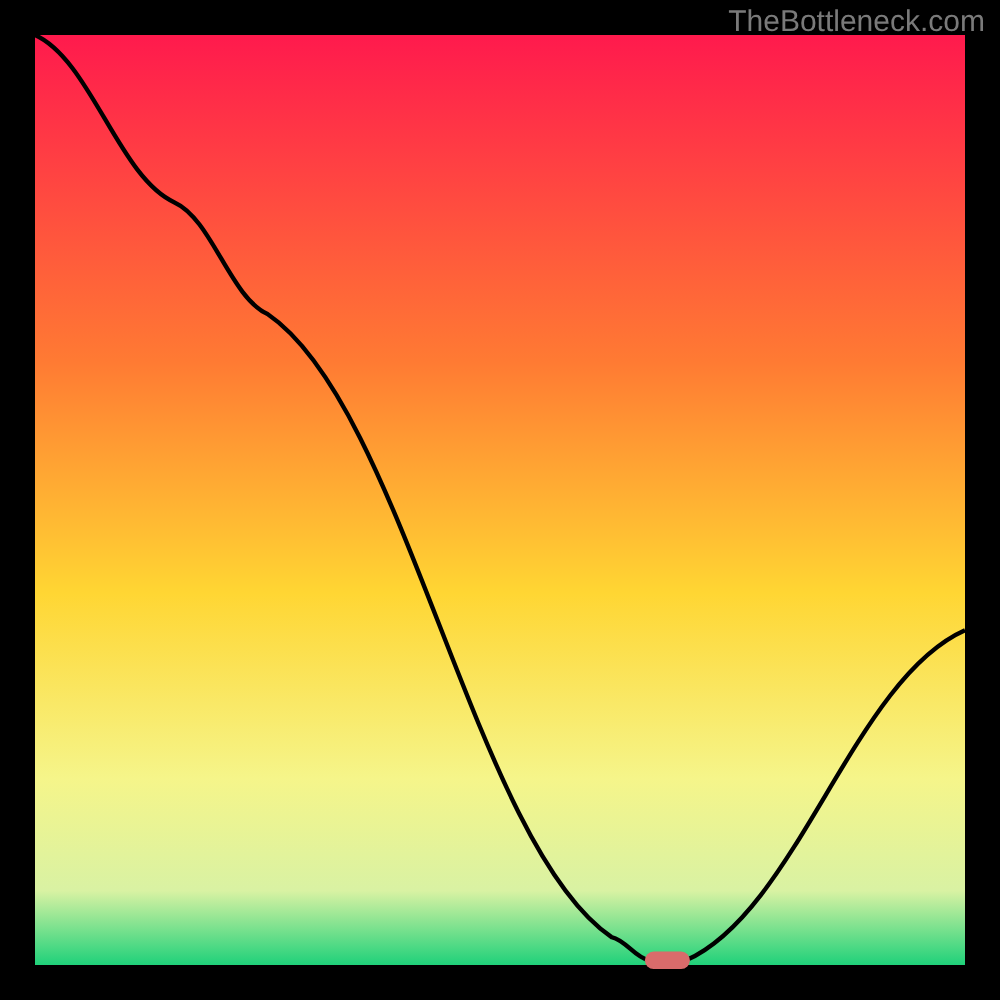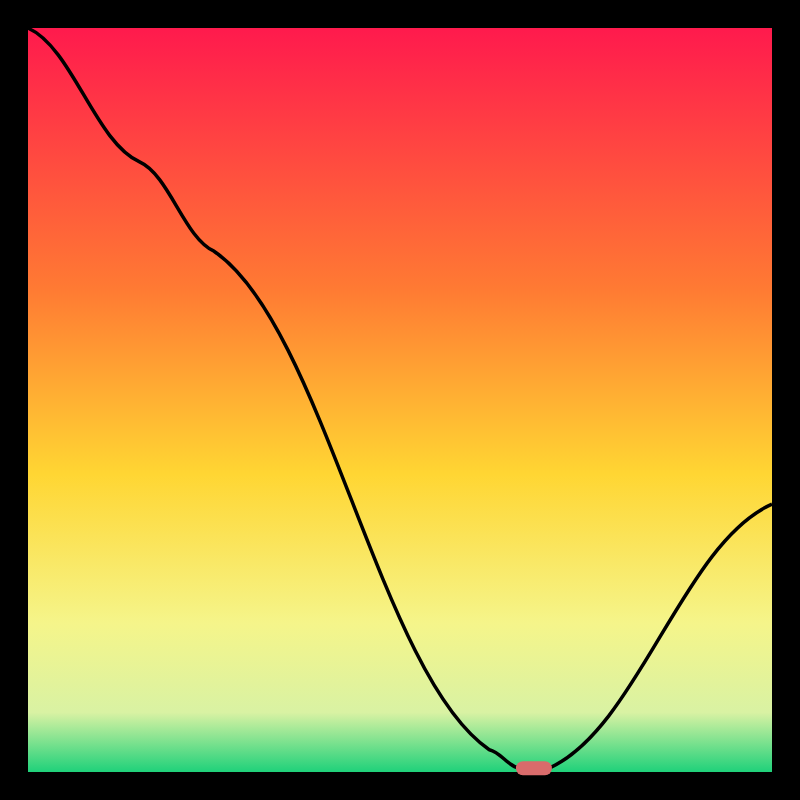--- a/index.html
+++ b/index.html
@@ -49,13 +49,14 @@
 
     <rect x="0" y="0" width="800" height="800" fill="#000"></rect>
 
     <rect id="plot-bg" x="28" y="28" width="744" height="744" fill="url(#bg-grad)"></rect>
 
     <path id="curve-path" d="M 28 28 C 72.64 48.08800000000001, 94.96 141.83200000000005, 139.6 161.92000000000007 C 169.36 175.31200000000007, 184.24 237.80800000000005, 214 251.20000000000005 C 324.11199999999997 325.97200000000004, 379.168 674.9079999999999, 489.28 749.68 C 501.18399999999997 752.4699999999999, 507.13599999999997 765.49, 519.04 768.28 C 530.944 768.28, 536.896 768.28, 548.8 768.28 C 638.0799999999999 728.662, 682.72 543.778, 772 504.16" stroke="#000" stroke-width="3.5" fill="none"></path>
 
     <rect id="marker-rect" x="515.9200000000001" y="761.28" width="36" height="14" rx="7" ry="7" fill="#d96b6b"></rect>
   </svg>
 
+  <div class="watermark">TheBottleneck.com</div>
 </div>
 
 </body></html>

